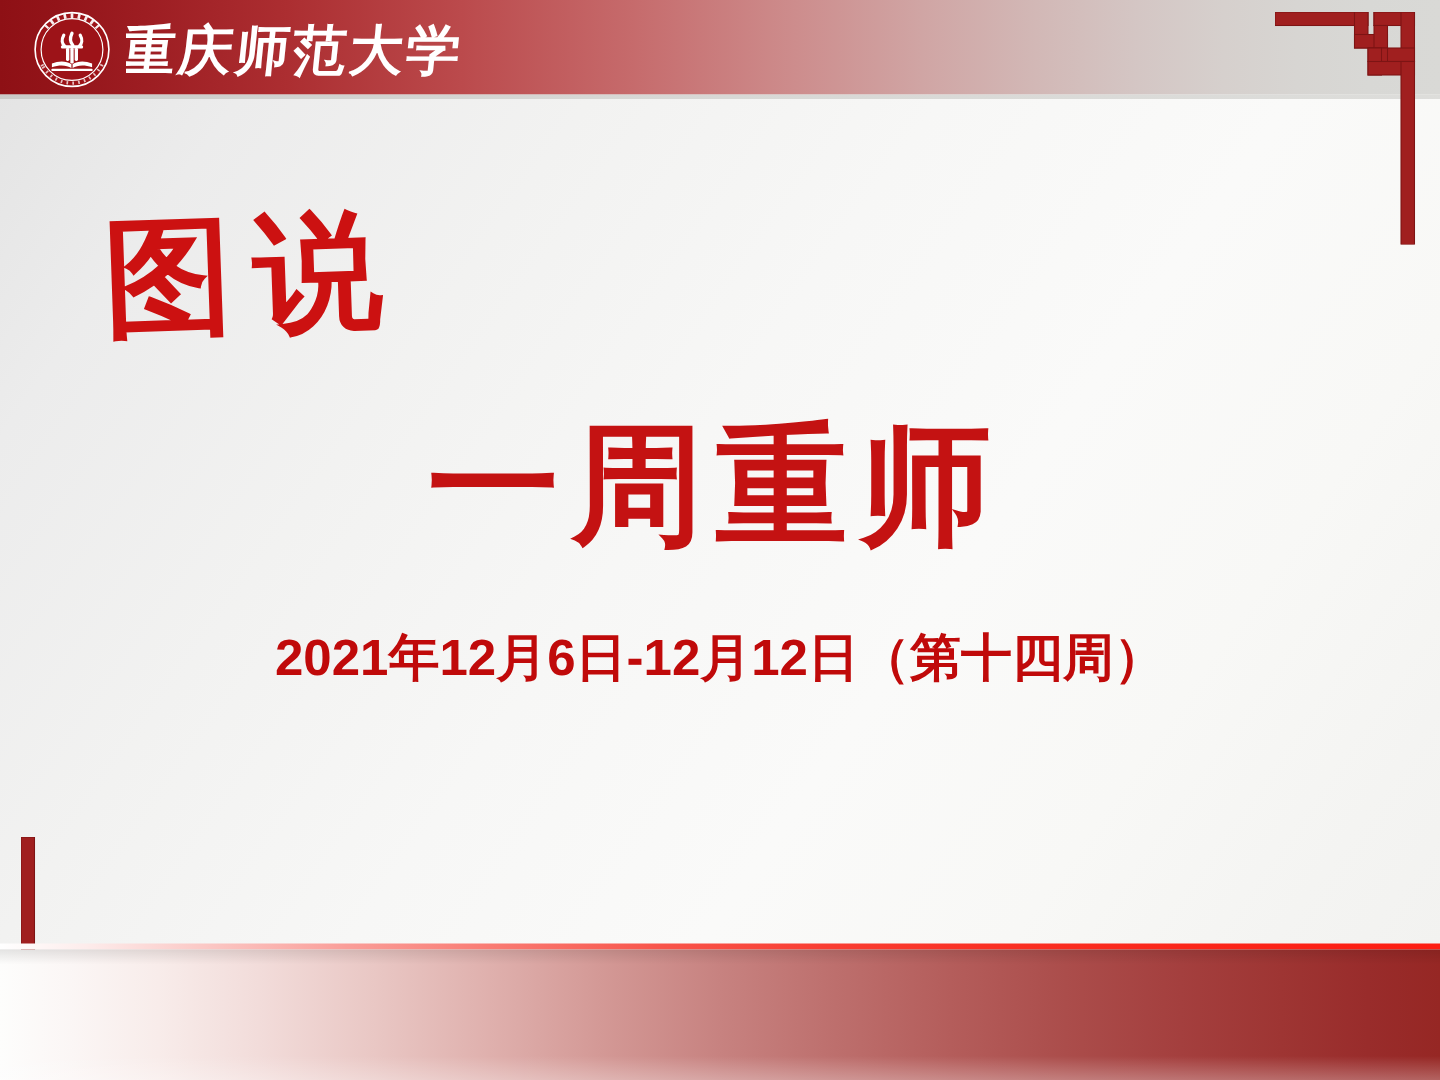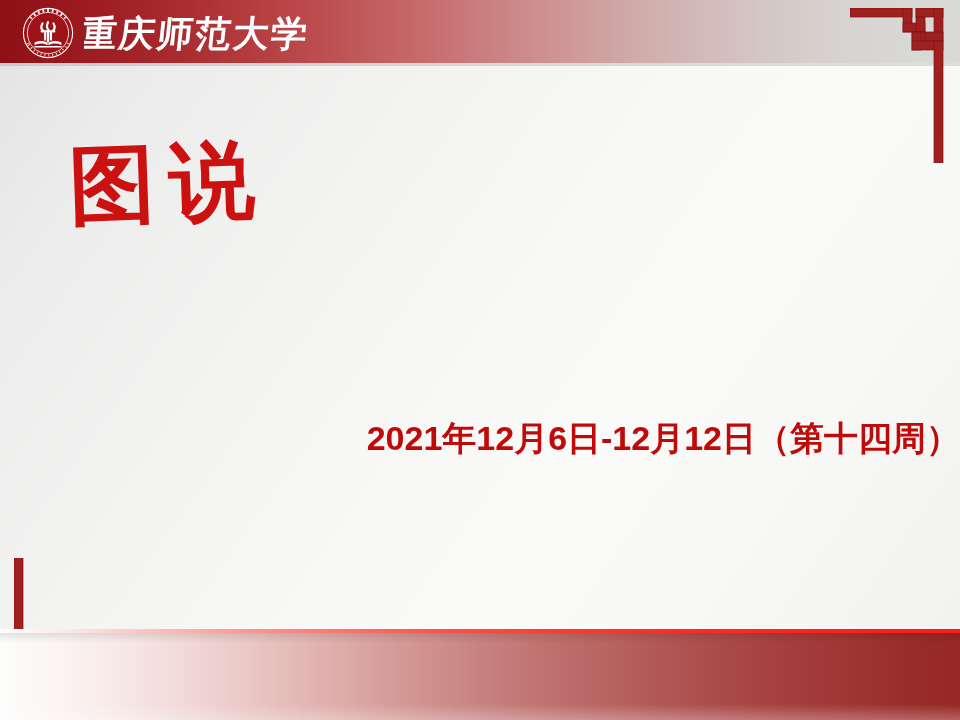--- a/index.html
+++ b/index.html
@@ -109,21 +109,21 @@
     width: 400px;
     height: 125px;
   }
   .title-1 svg, .title-2 svg { display: block; }
 
   .date-line {
     position: absolute;
     left: 0;
     top: 416px;
     width: 960px;
-    text-align: right;
+    text-align: center;
     color: #c00a0a;
     font-size: 34px;
     font-weight: bold;
     letter-spacing: 0px;
     font-family: "Liberation Sans", "DejaVu Sans", sans-serif;
     white-space: nowrap;
   }
 
   
   .bottom-hairline {
@@ -346,20 +346,25 @@
       </g>
     </svg>
   </div>
 
   <div class="title-1">
     <svg viewBox="0 0 230 120" width="230" height="120" aria-hidden="true">
       <text x="0" y="92" font-family="'DejaVu Sans','Liberation Sans',sans-serif" font-size="86" font-weight="bold" fill="#cc1111" letter-spacing="14" transform="rotate(-2 0 92)">图说</text>
     </svg>
   </div>
 
+  <div class="title-2">
+    <svg viewBox="0 0 400 125" width="400" height="125" aria-hidden="true">
+      <text x="0" y="96" font-family="'DejaVu Sans','Liberation Sans',sans-serif" font-size="88" font-weight="bold" fill="#c41212" letter-spacing="8">一周重师</text>
+    </svg>
+  </div>
 
   <div class="date-line">2021年12月6日-12月12日（第十四周）</div>
 
   <div class="bottom-hairline"></div>
   <div class="bottom-band"></div>
   <div class="bottom-band-top-shade"></div>
   <div class="bottom-band-bottom-shade"></div>
 
 </div>
 

